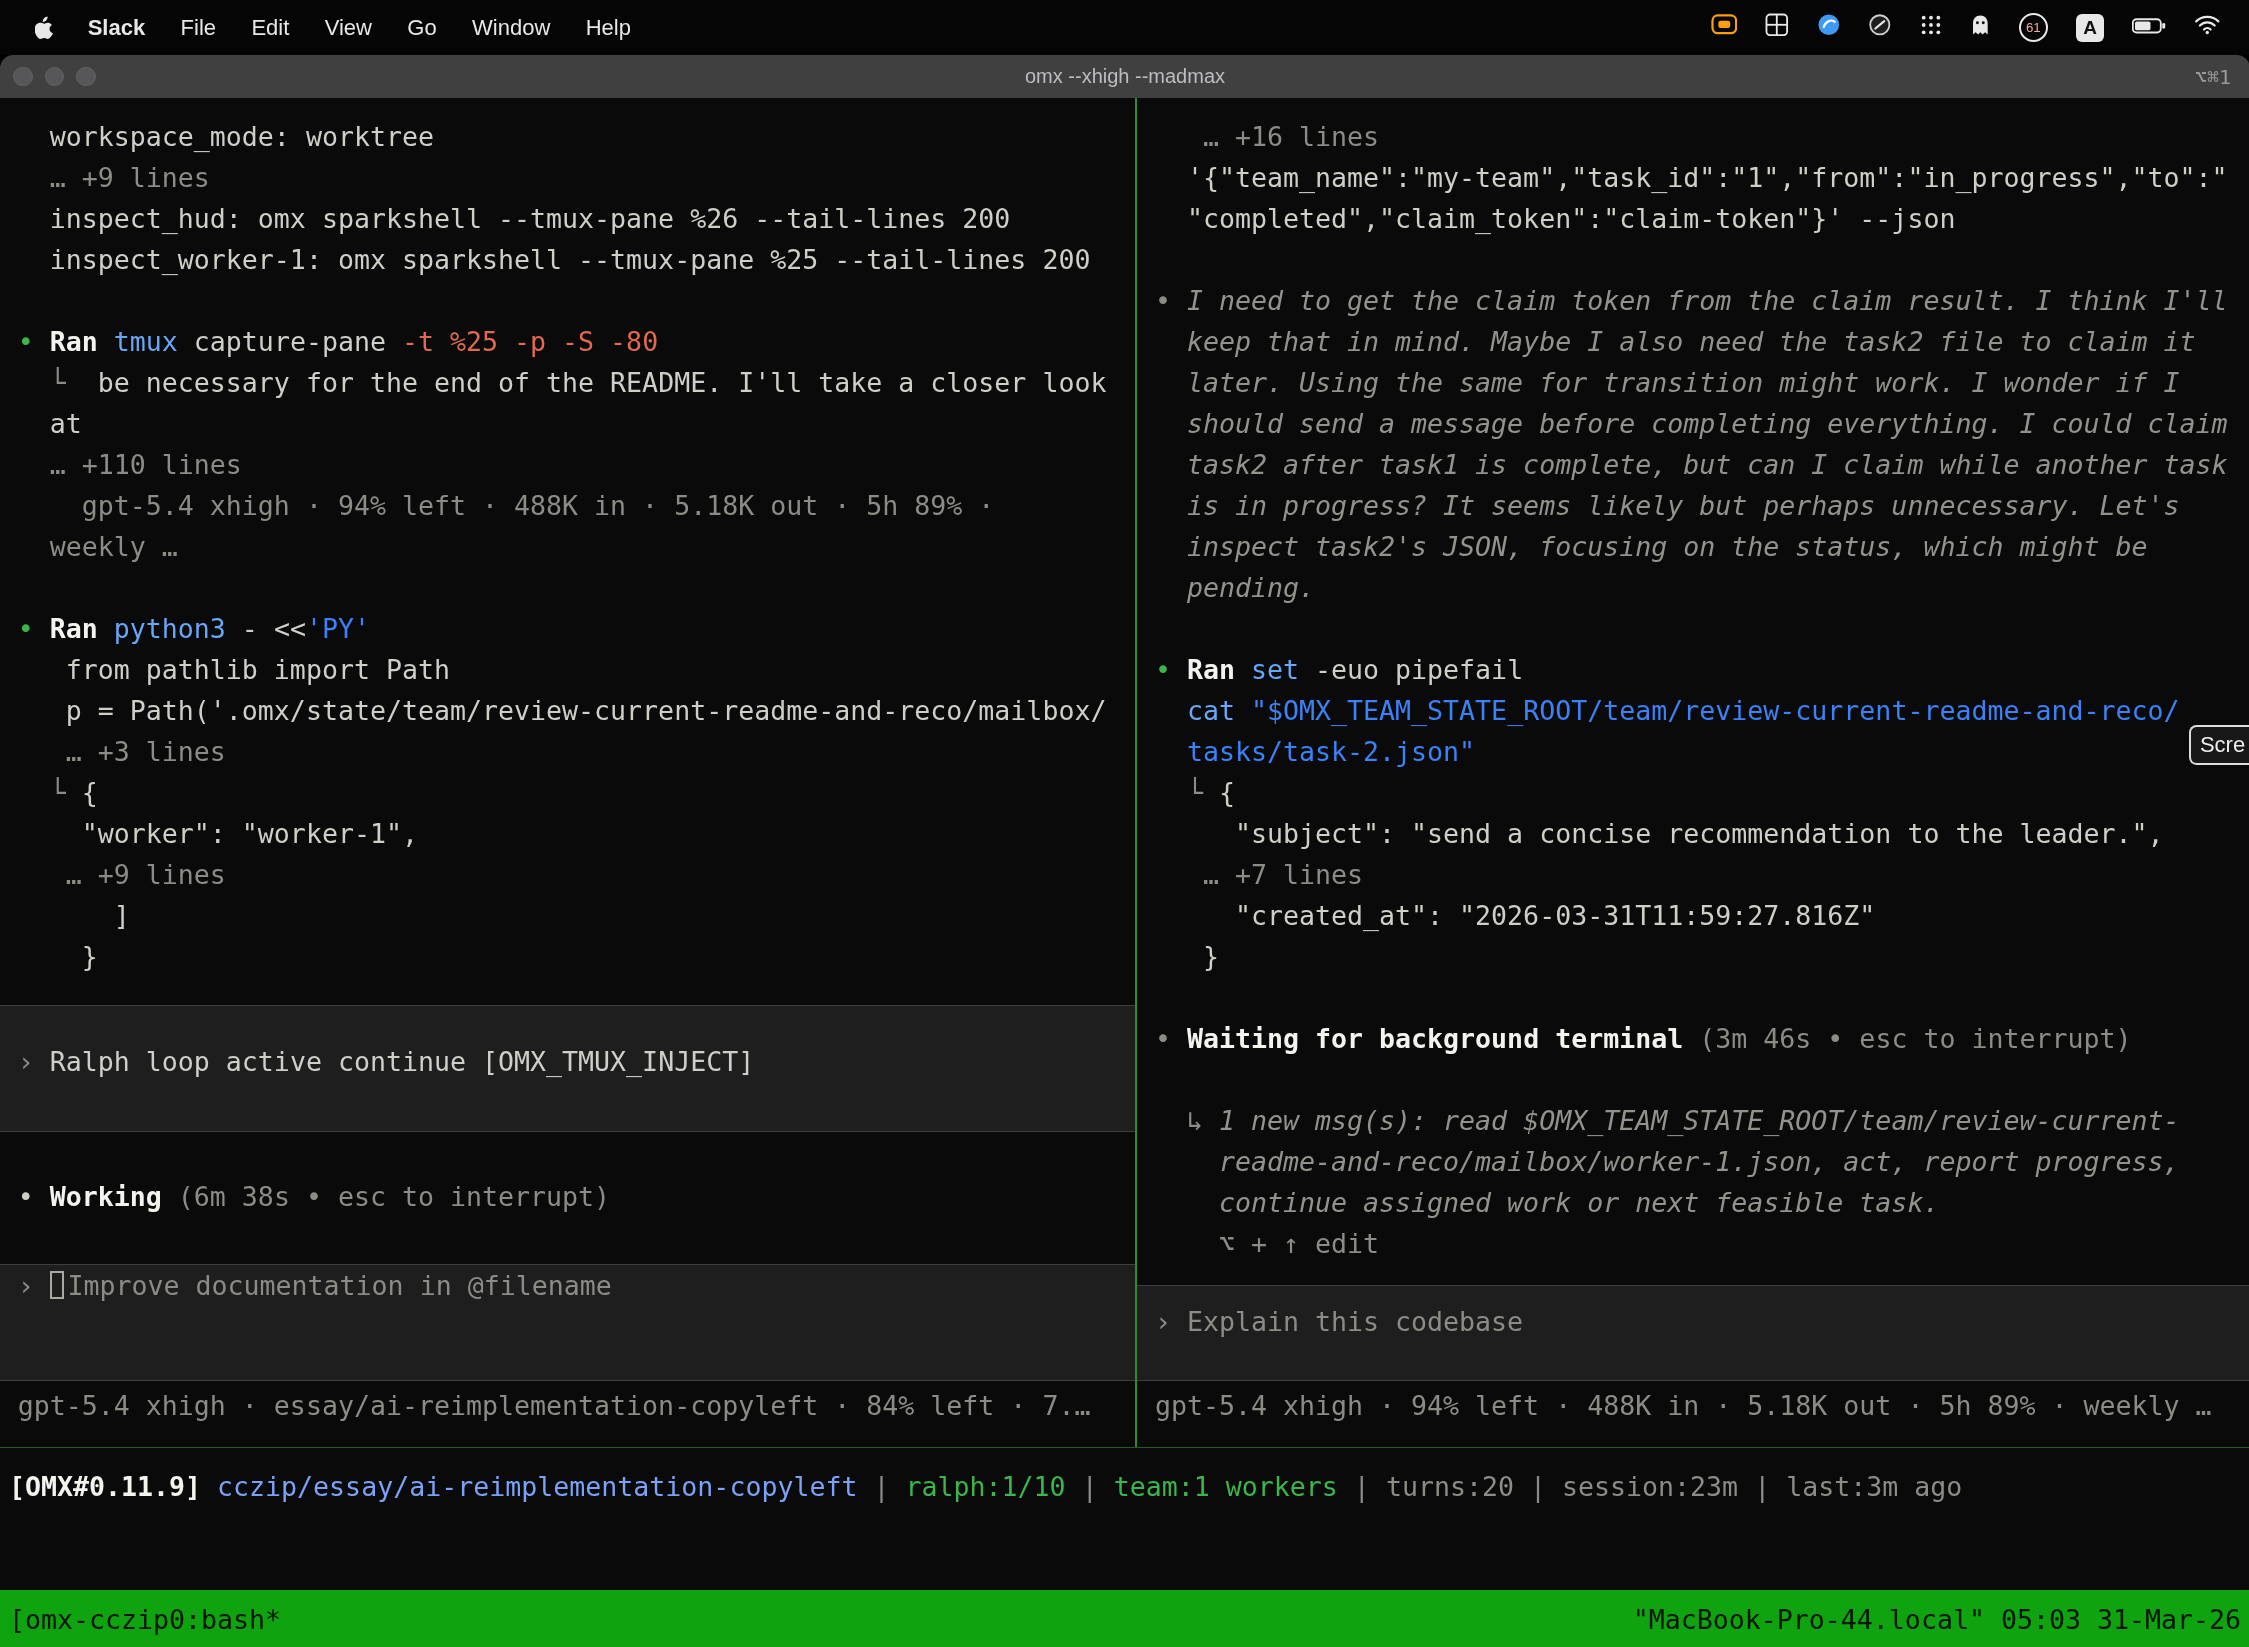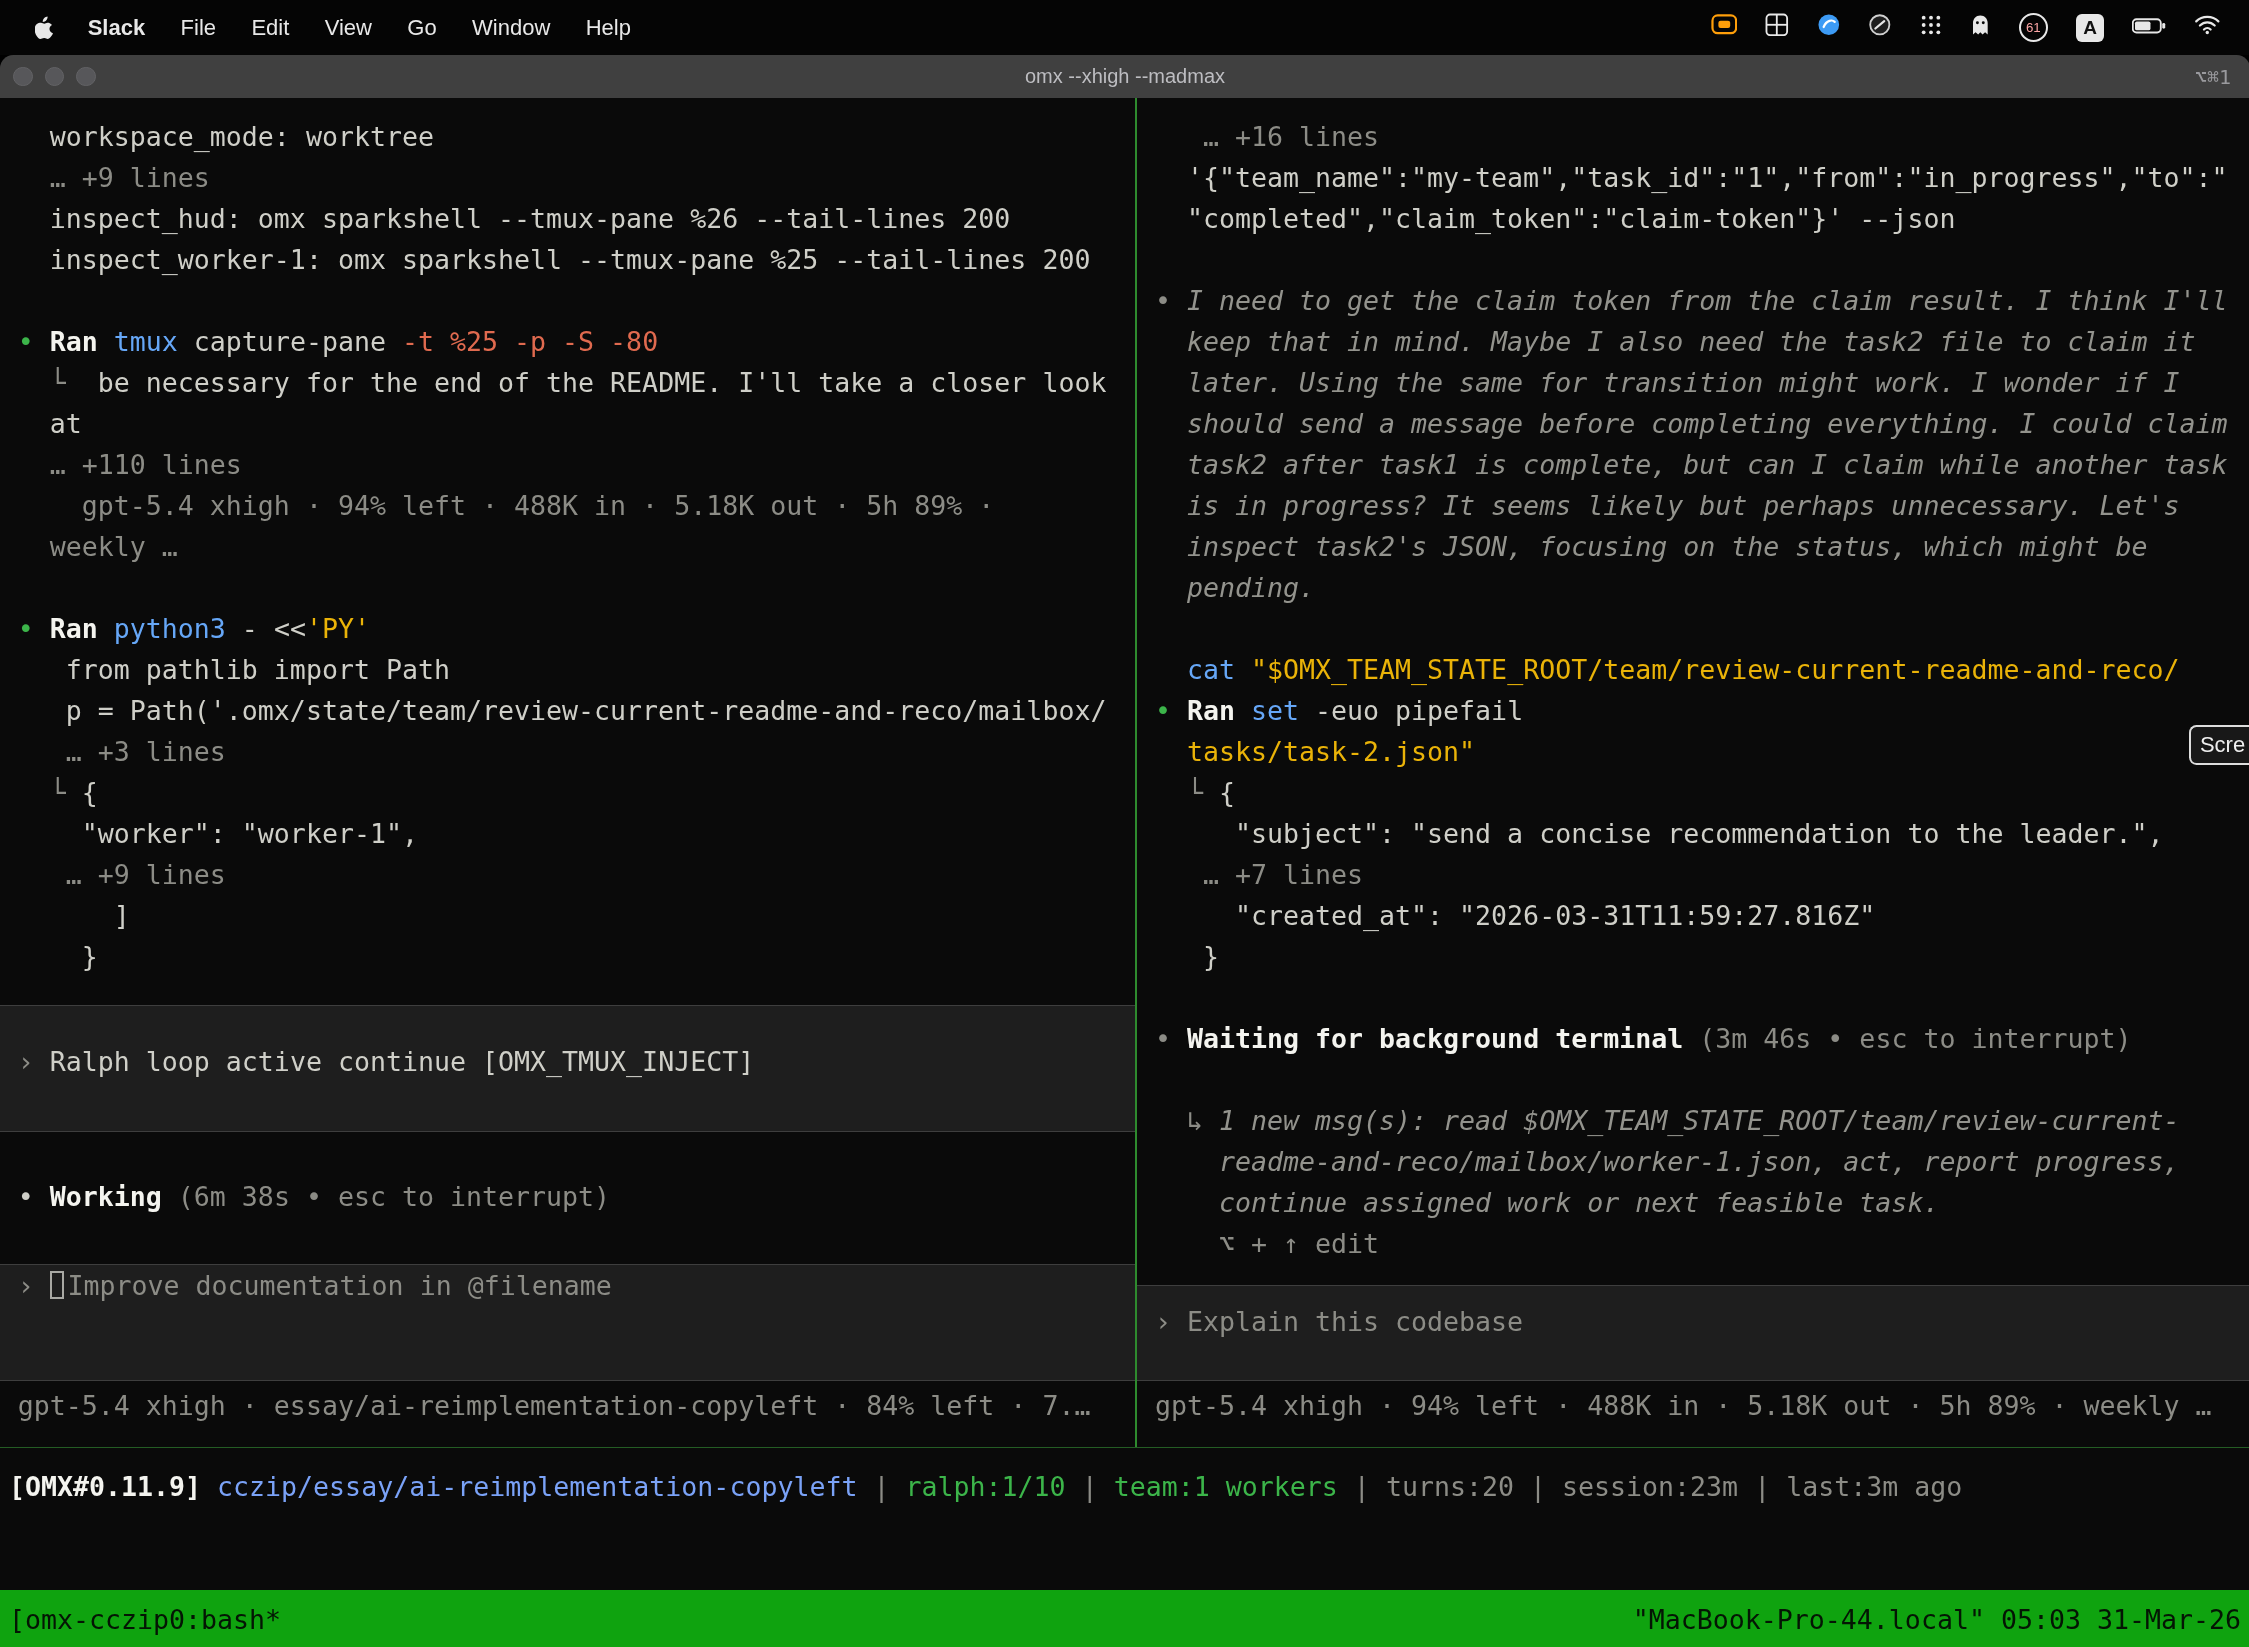--- a/index.html
+++ b/index.html
@@ -44,21 +44,21 @@
   .statusline{height:66px;padding:4.4px 0 0 17.7px;box-sizing:border-box;}
   .hud{height:143px;border-top:1.5px solid #245c24;padding:17.7px 0 0 8.9px;box-sizing:border-box;}
   .tmux-bar{height:58px;background:#0fa30f;color:#041504;display:flex;align-items:center;
             justify-content:space-between;padding:0 8.9px;font-size:26.6px;box-sizing:border-box;}
   
   .s-fg{color:#cfcfc8;}
   .s-dim{color:#8c8c86;}
   .s-bold{color:#f4f4ef;font-weight:700;}
   .s-blue{color:#66a7f7;}
   .s-red{color:#e06a4f;}
-  .s-yel{color:#eab308;}
+  .s-yel{color:#3b82f6;}
   .s-grn{color:#3cb54a;}
   .s-it{color:#93938d;font-style:italic;}
   .s-path{color:#7aa2f7;}
   .cursor{display:inline-block;width:14px;height:28px;border:2.2px solid #a9a9a4;
           margin-right:3.7px;vertical-align:-4.4px;box-sizing:border-box;}
   
   .overlay-chip{position:absolute;top:725px;right:0;width:61px;height:40px;background:#181818;
                 border:2.2px solid #dddddd;border-right:none;border-radius:7.4px 0 0 7.4px;color:#eeeeee;
                 font-family:"Liberation Sans",sans-serif;font-size:22px;display:flex;align-items:center;
                 padding-left:8.9px;overflow:hidden;z-index:5;box-sizing:border-box;}
@@ -211,22 +211,22 @@
               <div class="tl"></div>
               <div class="tl"><span class="s-dim">• </span><span class="s-it">I need to get the claim token from the claim result. I think I'll</span></div>
               <div class="tl"><span class="s-it">  keep that in mind. Maybe I also need the task2 file to claim it</span></div>
               <div class="tl"><span class="s-it">  later. Using the same for transition might work. I wonder if I</span></div>
               <div class="tl"><span class="s-it">  should send a message before completing everything. I could claim</span></div>
               <div class="tl"><span class="s-it">  task2 after task1 is complete, but can I claim while another task</span></div>
               <div class="tl"><span class="s-it">  is in progress? It seems likely but perhaps unnecessary. Let's</span></div>
               <div class="tl"><span class="s-it">  inspect task2's JSON, focusing on the status, which might be</span></div>
               <div class="tl"><span class="s-it">  pending.</span></div>
               <div class="tl"></div>
+              <div class="tl"><span class="s-grn">• </span><span class="s-bold">Ran </span><span class="s-blue">set </span><span class="s-fg">-euo pipefail</span></div>
               <div class="tl"><span class="s-fg">  </span><span class="s-blue">cat </span><span class="s-yel">"$OMX_TEAM_STATE_ROOT/team/review-current-readme-and-reco/</span></div>
-              <div class="tl"><span class="s-grn">• </span><span class="s-bold">Ran </span><span class="s-blue">set </span><span class="s-fg">-euo pipefail</span></div>
               <div class="tl"><span class="s-fg">  </span><span class="s-yel">tasks/task-2.json"</span></div>
               <div class="tl"><span class="s-dim">  └ </span><span class="s-fg">{</span></div>
               <div class="tl"><span class="s-fg">     "subject": "send a concise recommendation to the leader.",</span></div>
               <div class="tl"><span class="s-dim">   … +7 lines</span></div>
               <div class="tl"><span class="s-fg">     "created_at": "2026-03-31T11:59:27.816Z"</span></div>
               <div class="tl"><span class="s-fg">   }</span></div>
               <div class="tl"></div>
               <div class="tl"><span class="s-dim">• </span><span class="s-bold">Waiting for background terminal </span><span class="s-dim">(3m 46s • esc to interrupt)</span></div>
               <div class="tl"></div>
               <div class="tl"><span class="s-dim">  ↳ </span><span class="s-it">1 new msg(s): read $OMX_TEAM_STATE_ROOT/team/review-current-</span></div>

